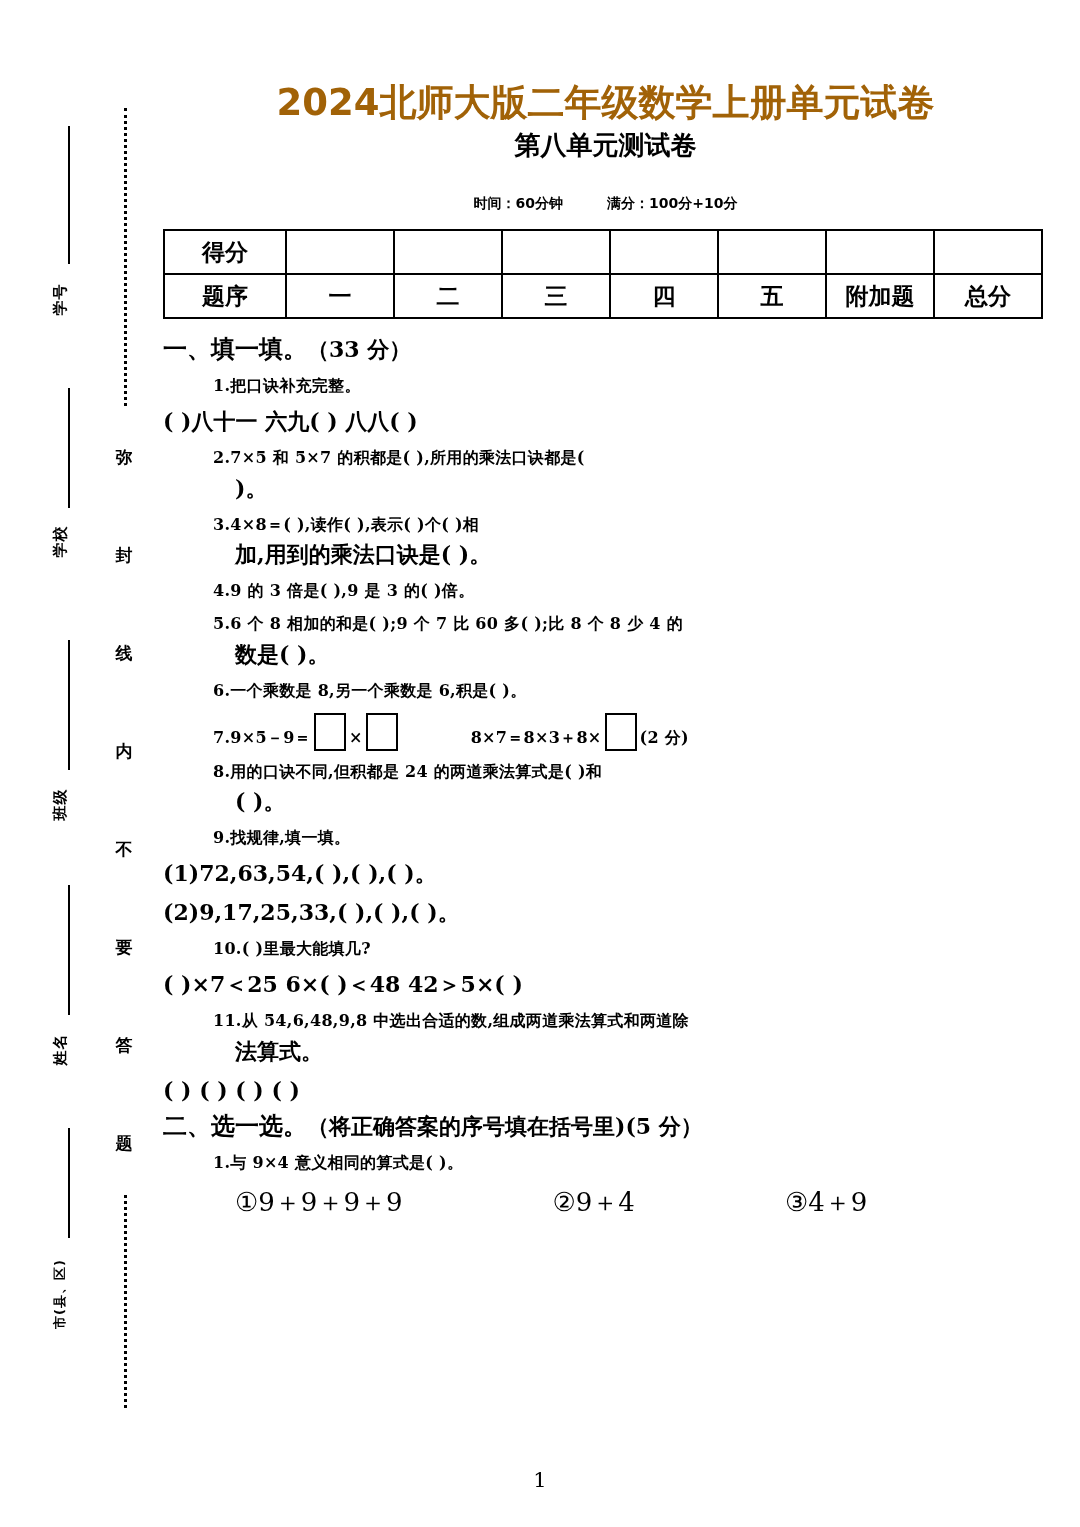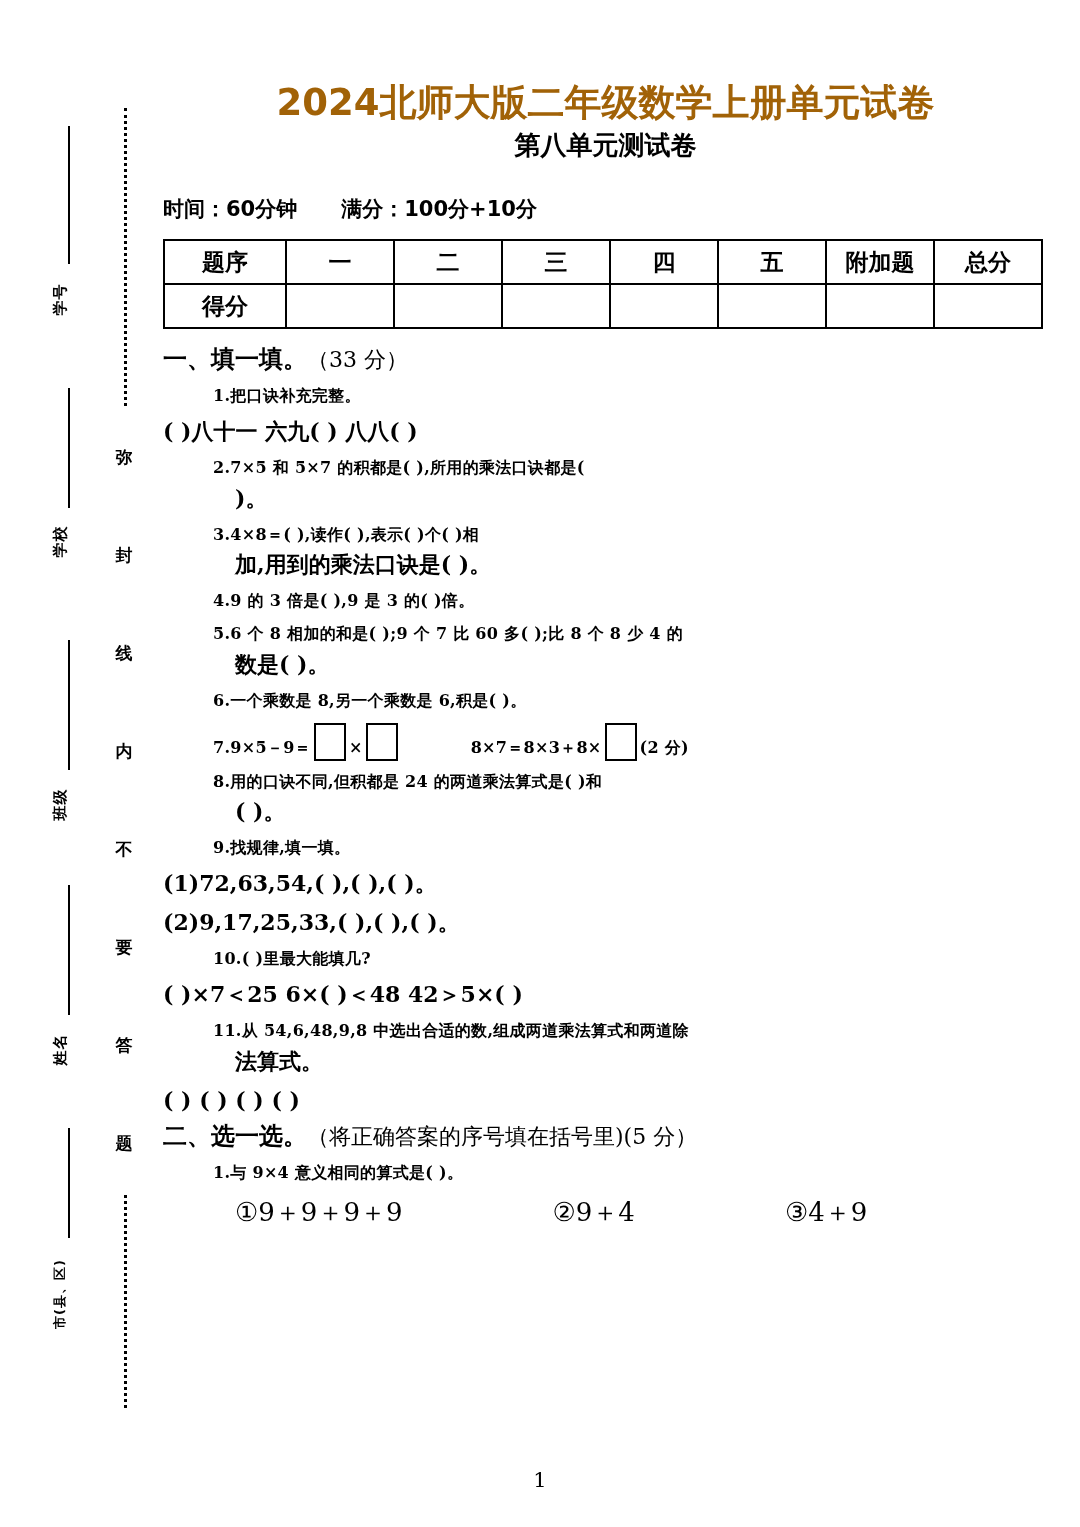--- a/index.html
+++ b/index.html
@@ -82,22 +82,23 @@
     margin-top: 78px;
     color: #a16207;
   }
   .subtitle {
     text-align: center;
     font-family: "DejaVu Sans", "Liberation Sans", sans-serif;
     font-size: 26px;
     font-weight: 700;
   }
   .metaline {
-    font-family: "DejaVu Sans", "Liberation Sans", sans-serif;
-    font-size: 21px;
+    text-align: center;
+    font-family: "DejaVu Sans", "Liberation Sans", sans-serif;
+    font-size: 14px;
     font-weight: 700;
     margin-top: 32px;
   }
   .metaline .gap { display:inline-block; width: 44px; }
 
   table.score {
     margin-top: 16px;
     border-collapse: collapse;
     width: 880px;
     table-layout: fixed;
@@ -115,21 +116,21 @@
 
   
   .sec-head {
     font-family: "DejaVu Serif", "Liberation Serif", serif;
     font-size: 24px;
     font-weight: 700;
     margin-top: 14px;
     margin-left: 0px;
     letter-spacing: 0px;
   }
-  .sec-head .pts { font-weight: 400; font-size: 22px; }
+  .sec-head .pts { font-weight: 700; font-size: 22px; }
 
   .q {
     font-family: "DejaVu Serif", "Liberation Serif", serif;
     font-size: 16px;
     font-weight: 700;
     margin-left: 50px;
     margin-top: 10px;
     line-height: 1.42;
     letter-spacing: 0.3px;
   }
@@ -212,39 +213,39 @@
 
     <div class="title">2024北师大版二年级数学上册单元试卷</div>
     <div class="subtitle">第八单元测试卷</div>
     <div class="metaline">
       <span>时间：60分钟</span><span class="gap"></span><span>满分：100分+10分</span>
     </div>
 
     <table class="score">
       <tbody>
           <tr>
+        <td class="hdr">得分</td>
+        <td></td>
+        <td></td>
+        <td></td>
+        <td></td>
+        <td></td>
+        <td></td>
+        <td></td>
+      </tr>
+      <tr>
         <td class="hdr">题序</td>
         <td>一</td>
         <td>二</td>
         <td>三</td>
         <td>四</td>
         <td>五</td>
         <td>附加题</td>
         <td>总分</td>
       </tr>
-      <tr>
-        <td class="hdr">得分</td>
-        <td></td>
-        <td></td>
-        <td></td>
-        <td></td>
-        <td></td>
-        <td></td>
-        <td></td>
-      </tr>
     </tbody>
       </table>
 
     <div class="sec-head">
       <span>一、填一填。</span><span class="pts">（33 分）</span>
     </div>
 
     <div class="q">
       <span>1.</span><span>把口诀补充完整。</span>
     </div>

